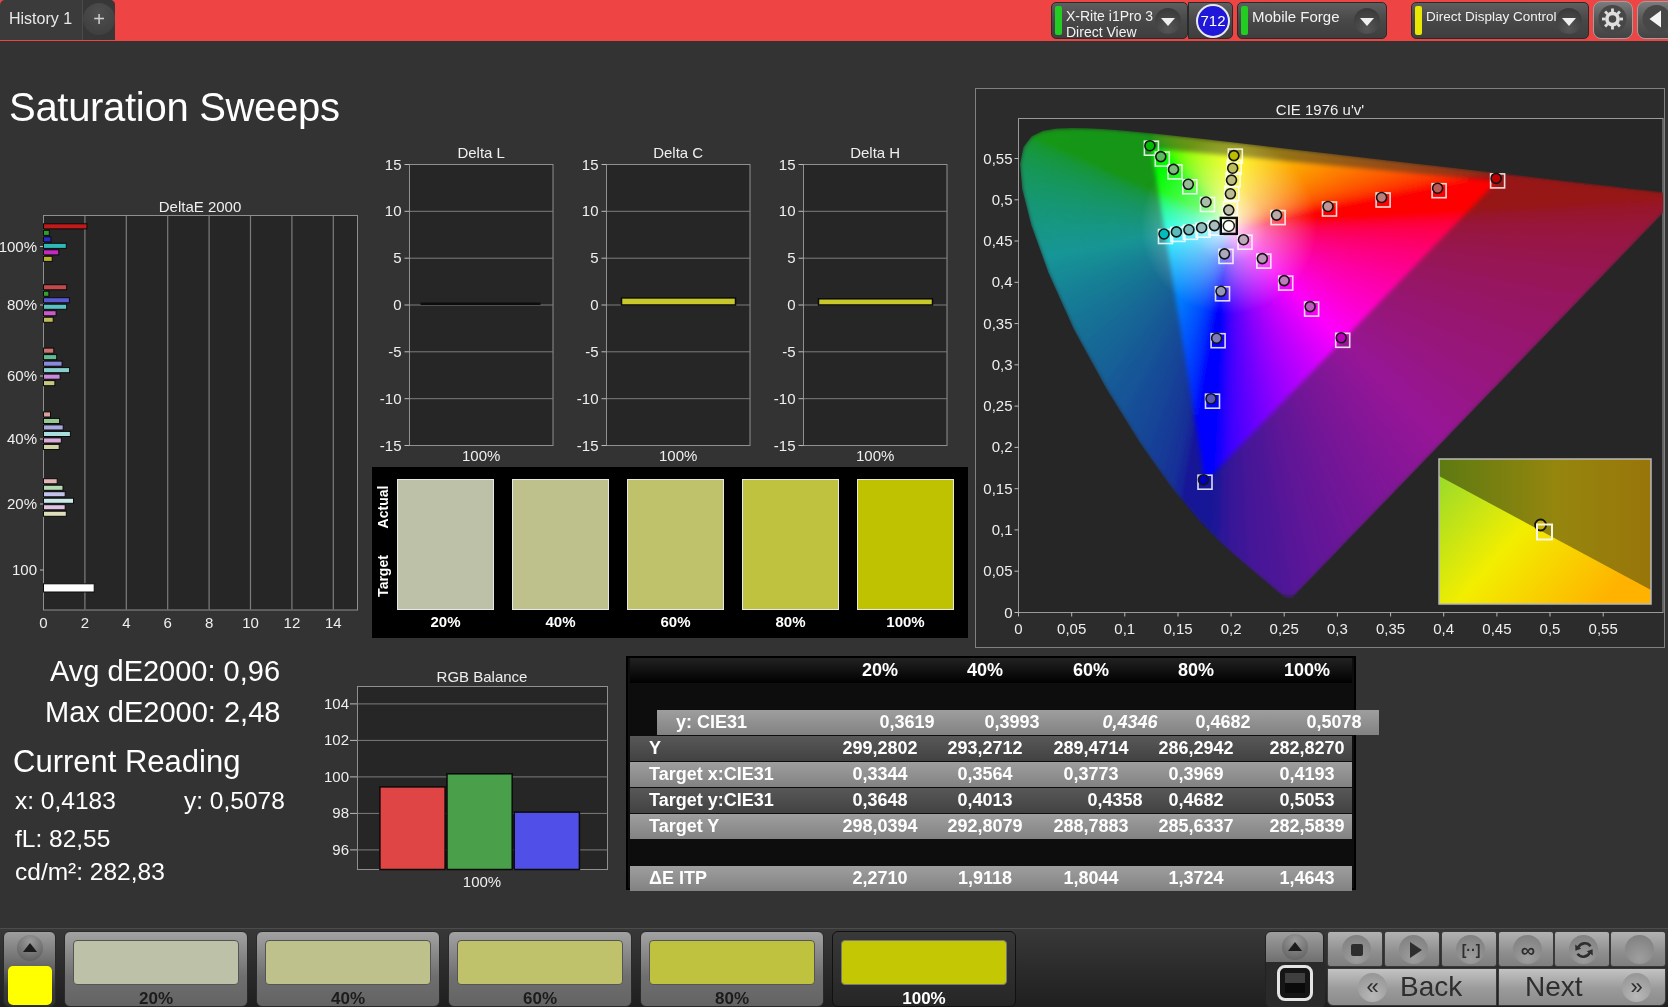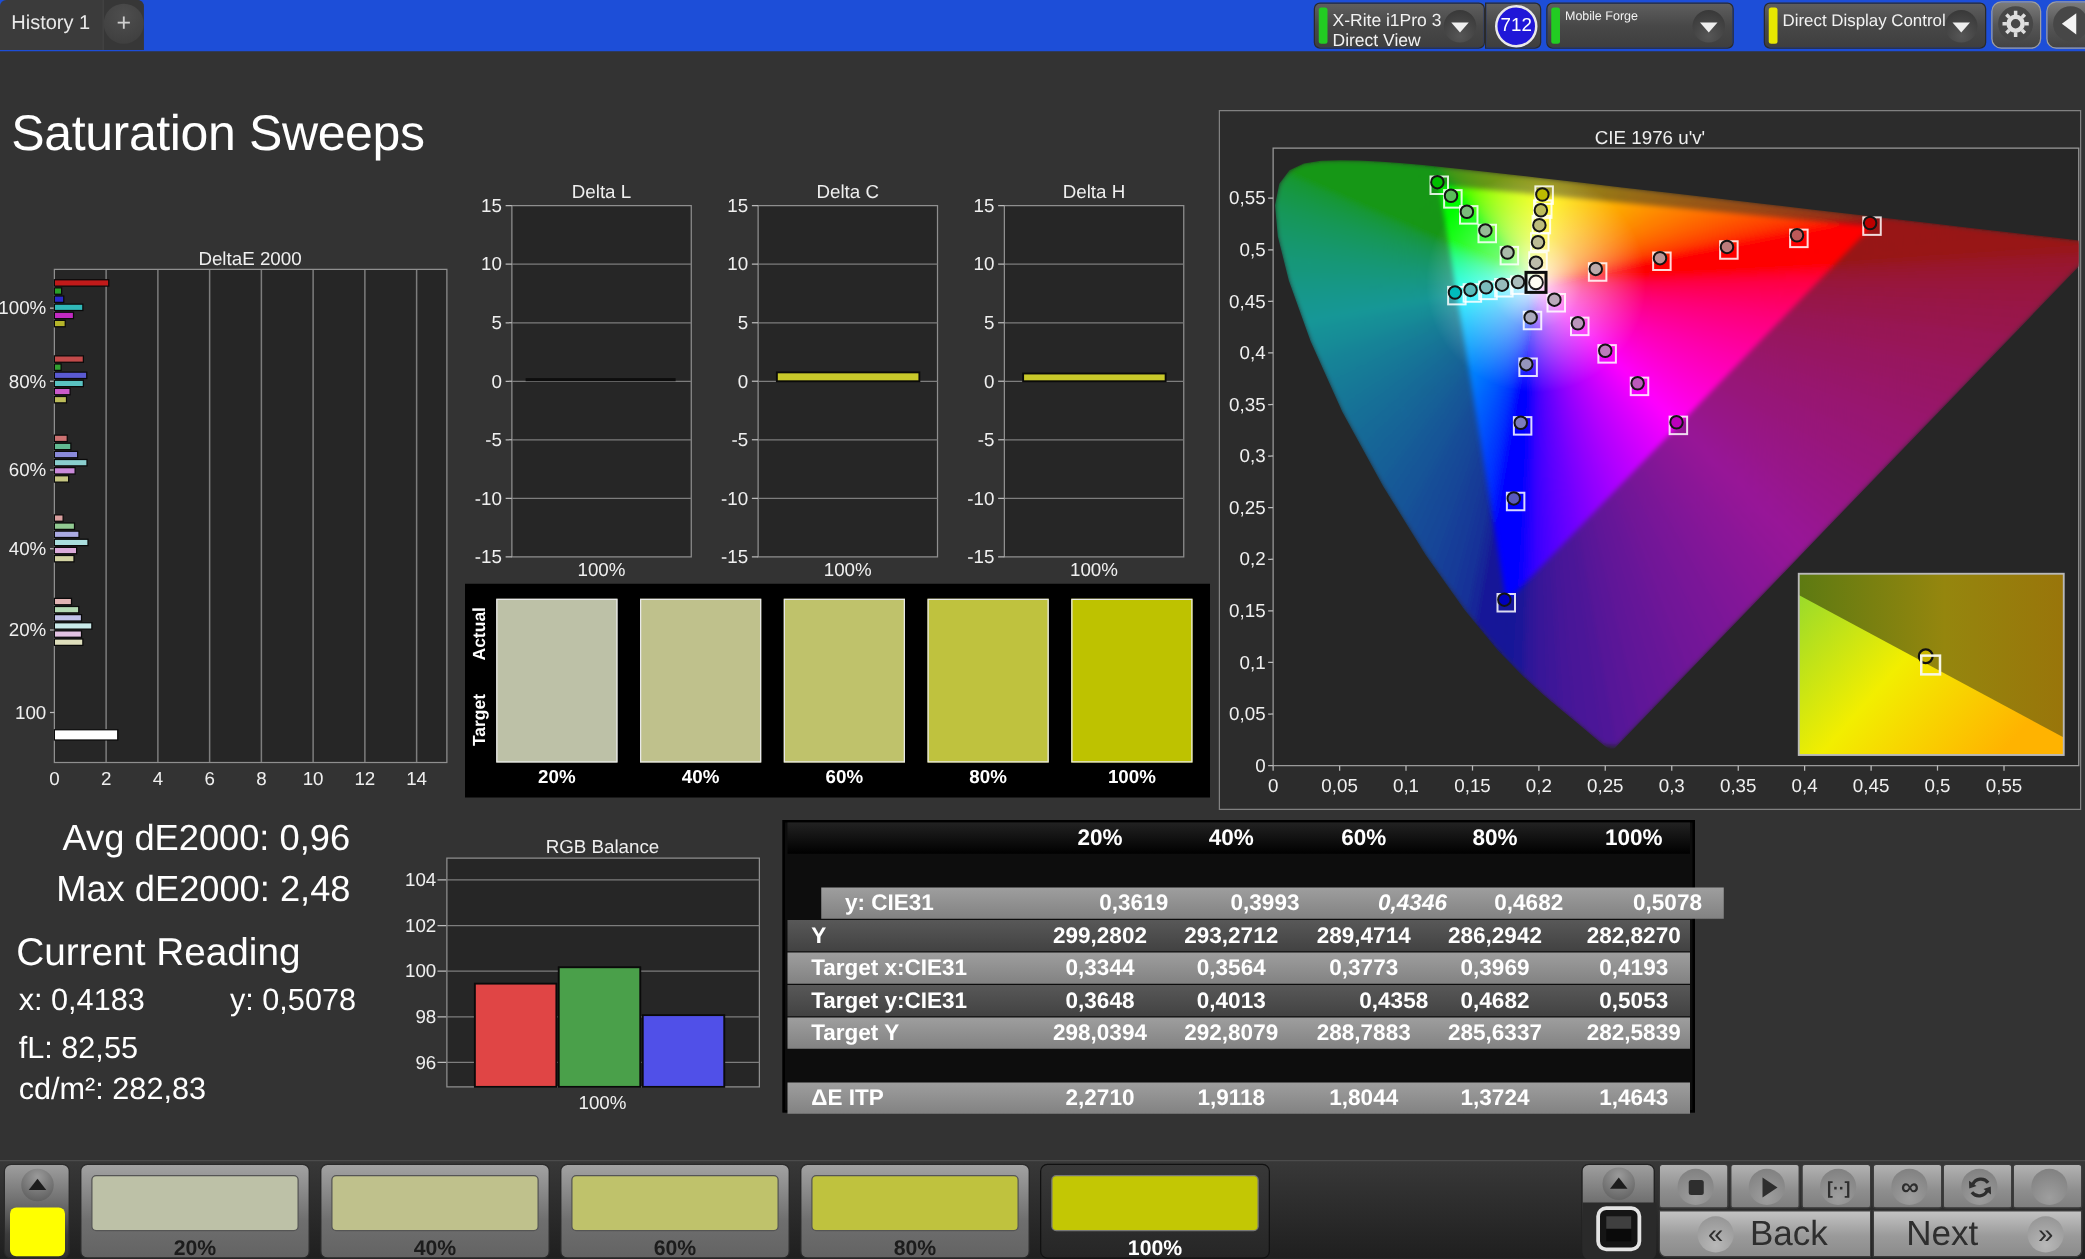--- a/index.html
+++ b/index.html
@@ -1,18 +1,18 @@
 <!DOCTYPE html>
 <html><head>
 <meta charset="utf-8">
 <style>
 * { margin:0; padding:0; box-sizing:border-box; }
 html,body { width:1668px; height:1007px; overflow:hidden; background:#333333; font-family:"Liberation Sans", sans-serif; }
 .abs { position:absolute; }
-#topbar { position:absolute; left:0; top:0; width:1668px; height:41px; background:#1d4ed8; }
+#topbar { position:absolute; left:0; top:0; width:1668px; height:41px; background:#ef4444; }
 #tab { position:absolute; left:0; top:0; width:115px; height:40px; background:#3b3b3b; border-radius:5px 5px 0 0; }
 #tab .lbl { position:absolute; left:9px; top:10px; color:#e9e9e9; font-size:16px; white-space:nowrap; }
 #tabplus { position:absolute; left:82px; top:0; width:33px; height:40px; background:#373737; border-left:1px solid #4a4a4a; border-radius:0 5px 0 0; }
 #tabplus .c { position:absolute; left:0px; top:3px; width:32px; height:32px; border-radius:50%; background:radial-gradient(circle at 50% 30%, #4e4e4e, #3c3c3c); color:#cfcfcf; font-size:20px; text-align:center; line-height:32px; }
 .meterbtn { position:absolute; top:2px; height:37px; background:linear-gradient(#5e5e5e,#484848 50%,#3e3e3e); border-radius:5px; border:1px solid #2a2a2a; }
 .meterbtn .stripe { position:absolute; left:3px; top:3px; bottom:3px; width:7px; border-radius:2px; }
 .meterbtn .t1 { position:absolute; left:14px; top:5px; color:#f2f2f2; font-size:14px; white-space:nowrap; z-index:2; }
 .meterbtn .t2 { position:absolute; left:14px; top:21px; color:#f2f2f2; font-size:14px; white-space:nowrap; z-index:2; }
 .dropcirc { position:absolute; width:26px; height:26px; border-radius:50%; background:radial-gradient(circle at 50% 80%, #565656, #333333); }
 .dropcirc:after { content:""; position:absolute; left:6px; top:10px; border-left:7px solid transparent; border-right:7px solid transparent; border-top:8px solid #efefef; }
@@ -60,21 +60,21 @@
   <div class="meterbtn" style="left:1051px;width:137px;">
      <div class="stripe" style="background:#22cc22;"></div>
      <div class="t1">X-Rite i1Pro 3</div>
       <div class="t2">Direct View</div>
      <div class="dropcirc" style="right:6px;top:5px;"></div>
   </div>
   <div class="meterbtn" style="left:1188px;width:45px;border-radius:0 5px 5px 0;"></div>
   <div id="mcount">712</div>
   <div class="meterbtn" style="left:1237px;width:150px;">
      <div class="stripe" style="background:#22cc22;"></div>
-     <div class="t1" style="font-size:10px;text-align:center;">Mobile Forge</div>
+     <div class="t1" style="font-size:15px;text-align:center;">Mobile Forge</div>
      <div class="dropcirc" style="right:6px;top:5px;"></div>
   </div>
   <div class="meterbtn" style="left:1411px;width:178px;">
      <div class="stripe" style="background:#e8e800;"></div>
      <div class="t1" style="font-size:13.5px;top:6px;">Direct Display Control</div>
      <div class="dropcirc" style="right:6px;top:5px;"></div>
   </div>
   <div class="sqbtn" style="left:1593px;width:40px;">
     <svg width="37" height="35" viewBox="0 0 37 35">
       <circle cx="18.5" cy="17" r="14" fill="#474747"></circle>

